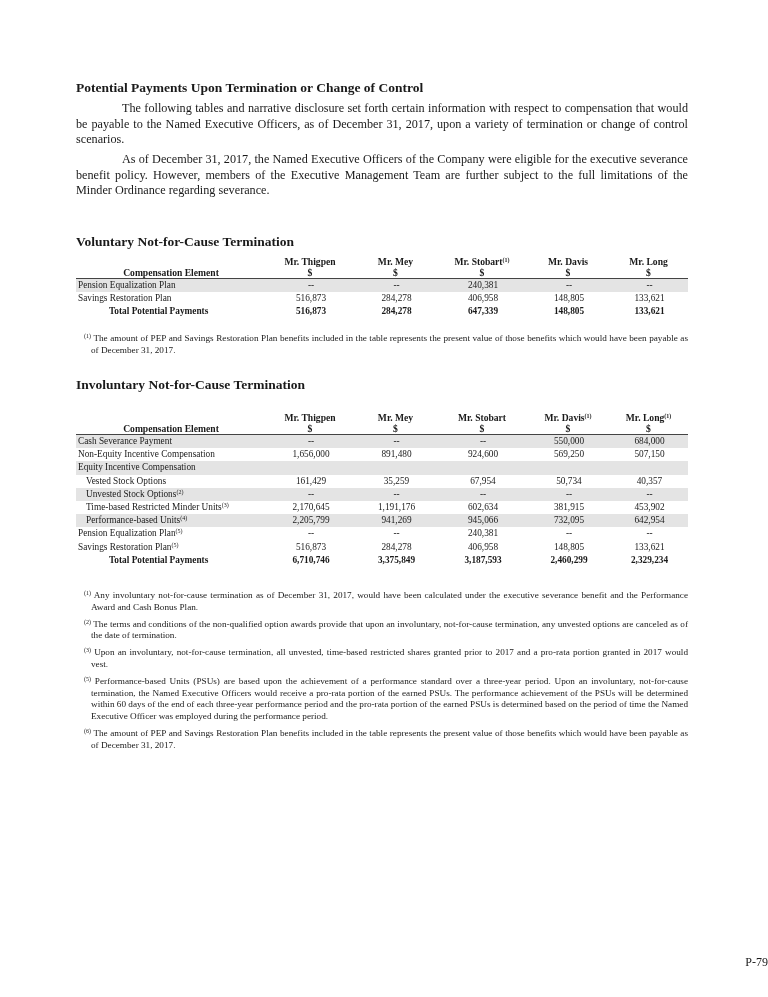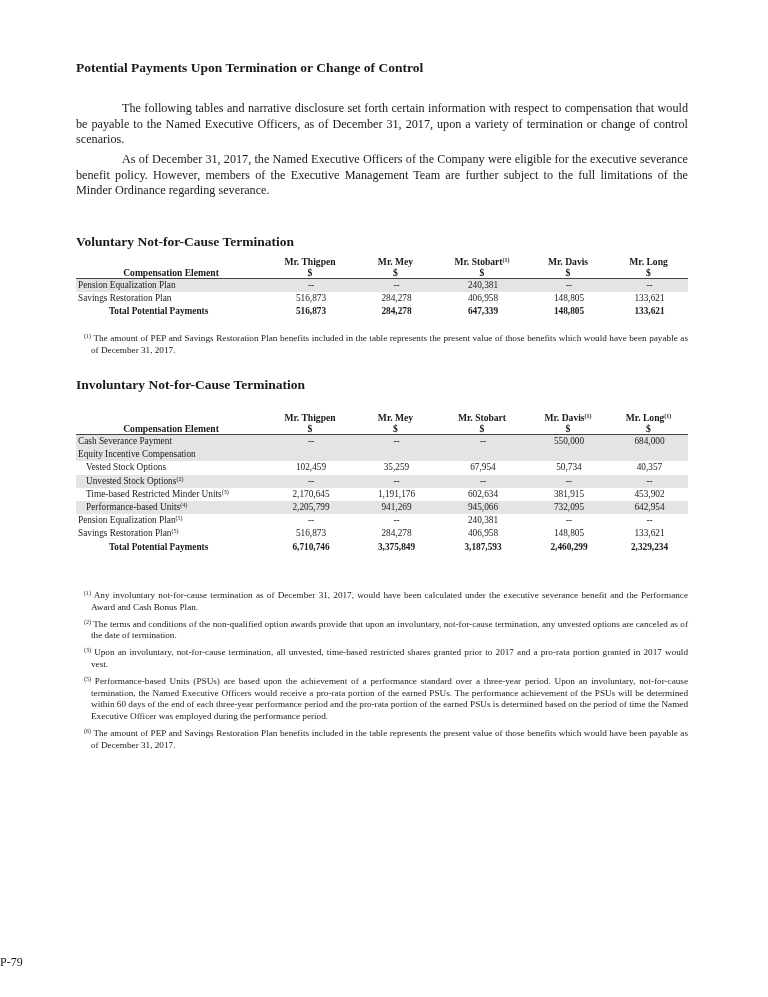--- a/index.html
+++ b/index.html
@@ -30,28 +30,28 @@
   table.comp th.first { text-align: center; }
   table.comp td { padding: 0 0 0 2px; text-align: center; white-space: nowrap; }
   table.comp td.label { text-align: left; margin-left: 32px; }
   table.comp td.indent { padding-left: 10px; }
   table.comp tr.shade td { background: #e4e4e4; }
   table.comp tr.total td { font-weight: bold; }
   table.comp tr.total td.label { text-align: left; padding-left: 33px; }
   sup { font-size: 6px; vertical-align: 3px; line-height: 0; }
   .footnotes { position: absolute; left: 8px; width: 604px; font-size: 9.2px; line-height: 11.8px; }
   .fn { margin: 0 0 5px 0; padding-left: 7px; text-indent: -7px; text-align: justify; }
-  .page-num { position: absolute; top: 955px; left: 0; width: 768px; text-align: left; font-size: 12px; }
+  .page-num { position: absolute; top: 955px; left: 0; width: 768px; text-align: right; font-size: 12px; }
 </style>
 </head>
 <body>
 
 <div class="page">
 
-  <h2 style="top:60px;">Potential Payments Upon Termination or Change of Control</h2>
+  <h2 style="top:80px;">Potential Payments Upon Termination or Change of Control</h2>
   <p class="body" style="top:101px;">The following tables and narrative disclosure set forth certain information with respect to compensation that would be payable to the Named Executive Officers, as of December 31, 2017, upon a variety of termination or change of control scenarios.</p>
   <p class="body" style="top:152px;">As of December 31, 2017, the Named Executive Officers of the Company were eligible for the executive severance benefit policy. However, members of the Executive Management Team are further subject to the full limitations of the Minder Ordinance regarding severance.</p>
 
   <h2 style="top:234px;">Voluntary Not-for-Cause Termination</h2>
   <table class="comp" style="top:256px;">
     <colgroup>
       <col style="width:190px">
         <col style="width:88px">
         <col style="width:83px">
         <col style="width:90px">
@@ -122,31 +122,39 @@
     </thead>
     <tbody id="inv-body">
         <tr class="shade ">
           <td class="label"><span>Cash Severance Payment</span><sup></sup></td>
           <td>--</td>
           <td>--</td>
           <td>--</td>
           <td>550,000</td>
           <td>684,000</td>
         </tr>
+        <tr class="">
+          <td class="label"><span>Non-Equity Incentive Compensation</span><sup></sup></td>
+          <td>1,656,000</td>
+          <td>891,480</td>
+          <td>924,600</td>
+          <td>569,250</td>
+          <td>507,150</td>
+        </tr>
         <tr class="shade ">
           <td class="label"><span>Equity Incentive Compensation</span><sup></sup></td>
           <td></td>
           <td></td>
           <td></td>
           <td></td>
           <td></td>
         </tr>
         <tr class="">
           <td class="label indent"><span>Vested Stock Options</span><sup></sup></td>
-          <td>102,459</td>
+          <td>161,429</td>
           <td>35,259</td>
           <td>67,954</td>
           <td>50,734</td>
           <td>40,357</td>
         </tr>
         <tr class="shade ">
           <td class="label indent"><span>Unvested Stock Options</span><sup>(2)</sup></td>
           <td>--</td>
           <td>--</td>
           <td>--</td>

